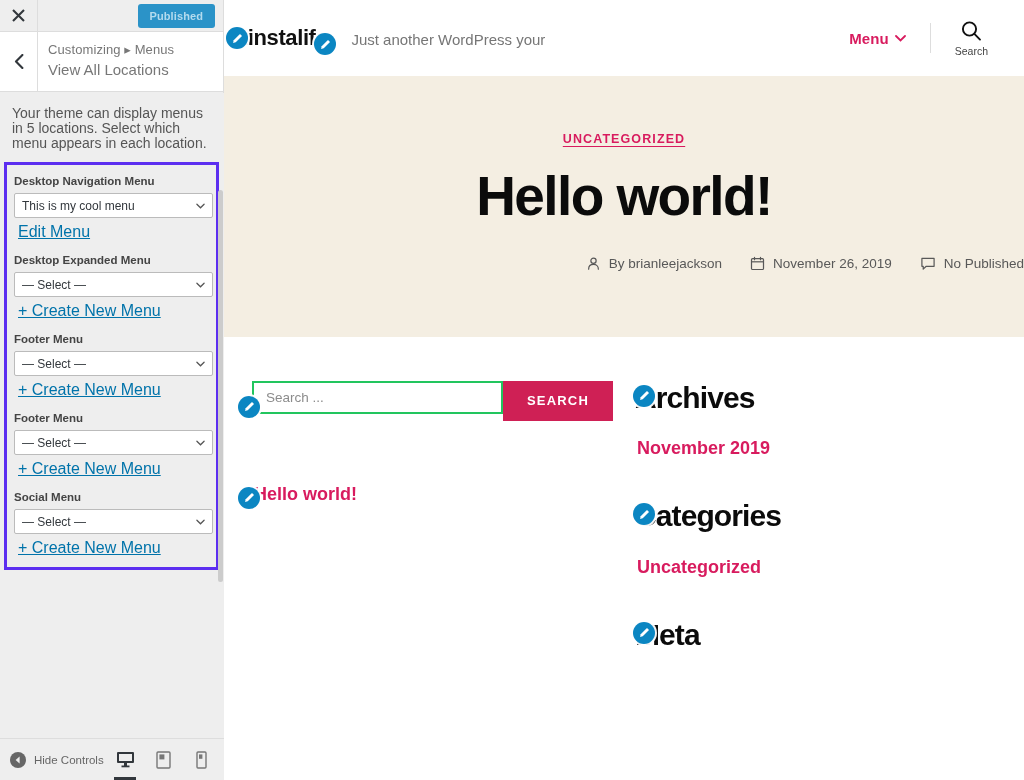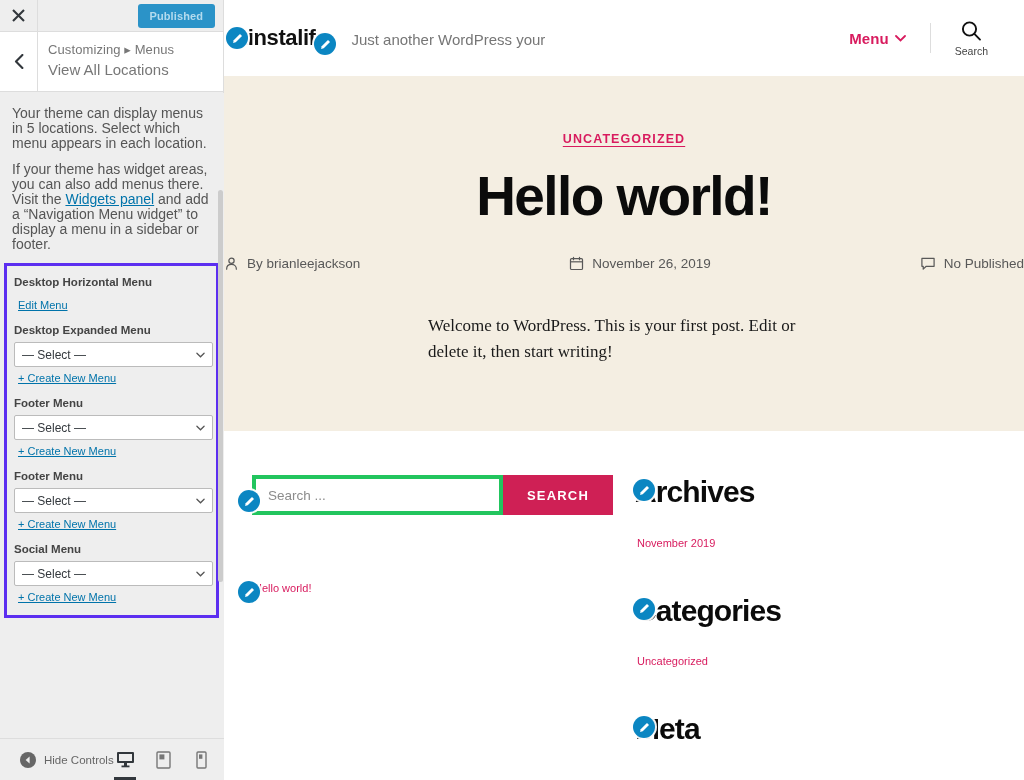--- a/index.html
+++ b/index.html
@@ -87,38 +87,38 @@
     background: #fff; border: 1px solid #bbb; border-radius: 2px;
     display: flex; align-items: center; padding: 0 22px 0 7px;
     font-size: 12px; color: #32373c; cursor: pointer;
   }
   .loc-select span { white-space: nowrap; overflow: hidden; text-overflow: ellipsis; }
   .loc-caret {
     position: absolute; right: 7px; top: 50%; transform: translateY(-50%);
     width: 9px; height: 6px;
   }
   .loc-link {
-    display: inline-block; font-size: 11px; color: #0073aa;
+    display: inline-block; font-size: 16px; color: #0073aa;
     text-decoration: underline; margin-top: 5px; margin-bottom: 11px;
     margin-left: 4px;
   }
   .loc-group:last-child .loc-link { margin-bottom: 0; }
 
   .cz-scrollbar {
     position: absolute; right: 1px; top: 97px; width: 5px; height: 392px;
     background: #ccc; border-radius: 3px;
   }
 
   .cz-footer {
     position: absolute; bottom: 0; left: 0; width: 224px; height: 42px;
     background: #eee; border-top: 1px solid #ddd;
     display: flex; align-items: center;
   }
   .cz-hide {
-    display: flex; align-items: center; gap: 8px; padding-left: 20px; cursor: pointer;
+    display: flex; align-items: center; gap: 8px; padding-left: 10px; cursor: pointer;
   }
   .cz-hide-label { font-size: 11.5px; color: #666; }
   .cz-devices { margin-left: auto; display: flex; align-items: center; gap: 16px; padding-right: 12px; }
   .cz-dev { position: relative; width: 22px; height: 26px; display:flex; align-items:center; justify-content:center; cursor: pointer; }
   .cz-dev.active::after {
     content: ""; position: absolute; bottom: -8px; left: 0; width: 22px; height: 4px; background: #32373c;
   }
 
   
   .preview {
@@ -156,55 +156,55 @@
   .cat-link {
     text-align: center; color: #d81b5e; font-size: 12.5px; font-weight: 700;
     letter-spacing: 1.1px; text-decoration: underline; text-underline-offset: 3px;
   }
   .post-title {
     text-align: center; font-size: 55px; font-weight: 700; color: #0b0b0b;
     letter-spacing: -1.6px; margin-top: 22px; line-height: 1.05;
     font-family: "Liberation Sans", sans-serif;
   }
   .post-meta {
-    display: flex; align-items: center; justify-content: space-between; gap: 28px;
+    display: flex; align-items: center; justify-content: flex-end; gap: 28px;
     margin-top: 30px; font-size: 13.5px; color: #585858;
   }
   .meta-item { display: flex; align-items: center; gap: 8px; }
   .post-body {
     max-width: 420px; margin: 42px auto 0 auto; padding-left: 14px;
     font-family: "Liberation Serif", serif; font-size: 17px; line-height: 1.55; color: #1a1a1a;
   }
 
   .widgets {
     display: flex; padding: 44px 28px 0 28px; background: #fff; gap: 10px;
   }
   .wcol { flex: 1; position: relative; }
   .wcol-right { padding-left: 12px; }
 
   .searchform { display: flex; margin-bottom: 62px; }
   .searchform input {
-    flex: 1; height: 40px; border: 4px solid #22c55e; padding: 0 12px;
+    flex: 1; height: 33px; border: 2px solid #22c55e; padding: 0 12px;
     font-size: 13.5px; color: #555; font-family: "Liberation Sans", sans-serif;
     background: #fff; outline: none;
   }
   .searchform input::placeholder { color: #8c8c8c; }
   .searchbtn {
     height: 40px; padding: 0 24px; background: #cf2055; color: #fff;
     border: none; font-size: 13px; font-weight: 700; letter-spacing: 1.2px;
     cursor: pointer; font-family: "Liberation Sans", sans-serif;
   }
   .widget { margin-bottom: 40px; position: relative; }
   .widget-title {
     font-size: 30px; font-weight: 700; color: #0b0b0b; letter-spacing: -.9px;
     font-family: "Liberation Sans", sans-serif; line-height: 1.15;
   }
   .widget-list { margin-top: 22px; padding-left: 2px; }
   .widget-list a {
-    display: block; color: #d81b5e; font-size: 11px; font-weight: 400;
+    display: block; color: #d81b5e; font-size: 18px; font-weight: 700;
     text-decoration: none; line-height: 22px;
   }
 
   
   .pencil {
     width: 22px; height: 22px; border-radius: 50%; background: #0b86c2;
     box-shadow: 0 0 0 2px rgba(255,255,255,.95);
     display: flex; align-items: center; justify-content: center;
     position: absolute; cursor: pointer; z-index: 5;
   }
@@ -235,29 +235,32 @@
       </div>
       <div class="cz-titles">
         <div class="cz-breadcrumb">Customizing ▸ Menus</div>
         <div class="cz-panel-title">View All Locations</div>
       </div>
     </div>
 
     <div class="cz-body">
       <div class="cz-desc">
         <p>Your theme can display menus in 5 locations. Select which menu appears in each location.</p>
-        <p>
-          <span>If your theme has widget areas, you can also add menus there. Visit the </span><a href="#">Widgets panel</a><span> and add a “Navigation Menu widget” to display a menu in a sidebar or footer.</span>
-        </p>
       </div>
 
       <div class="locations-box">
 
         <div class="loc-group">
-          <div class="loc-label">Desktop Horizontal Menu</div>
+          <div class="loc-label">Desktop Navigation Menu</div>
+          <div class="loc-select">
+            <span>This is my cool menu</span>
+            <svg class="loc-caret" viewBox="0 0 10 6" aria-hidden="true">
+              <path d="M1 1 L5 5 L9 1" stroke="#555" stroke-width="1.4" fill="none" stroke-linecap="round"></path>
+            </svg>
+          </div>
           <a href="#" class="loc-link">Edit Menu</a>
         </div>
 
         <div class="loc-group">
           <div class="loc-label">Desktop Expanded Menu</div>
           <div class="loc-select">
             <span>— Select —</span>
             <svg class="loc-caret" viewBox="0 0 10 6" aria-hidden="true">
               <path d="M1 1 L5 5 L9 1" stroke="#555" stroke-width="1.4" fill="none" stroke-linecap="round"></path>
             </svg>
@@ -393,21 +396,20 @@
           </svg>
           <span>November 26, 2019</span>
         </div>
         <div class="meta-item">
           <svg width="16" height="15" viewBox="0 0 17 16" aria-hidden="true">
             <path d="M2 2.6 H15 V11 H6.6 L3.4 14 V11 H2 Z" stroke="#585858" stroke-width="1.3" fill="none" stroke-linejoin="round"></path>
           </svg>
           <span>No Published</span>
         </div>
       </div>
-      <p class="post-body">Welcome to WordPress. This is your first post. Edit or delete it, then start writing!</p>
     </section>
 
     <section class="widgets">
 
       <div class="wcol">
         <div class="pencil" style="left:-14px; top:15px;">
           <svg width="11" height="11" viewBox="0 0 16 16" aria-hidden="true">
               <path d="M11.6 1.4 L14.6 4.4 L5.4 13.6 L1.6 14.4 L2.4 10.6 Z" fill="#fff"></path>
             </svg>
         </div>

